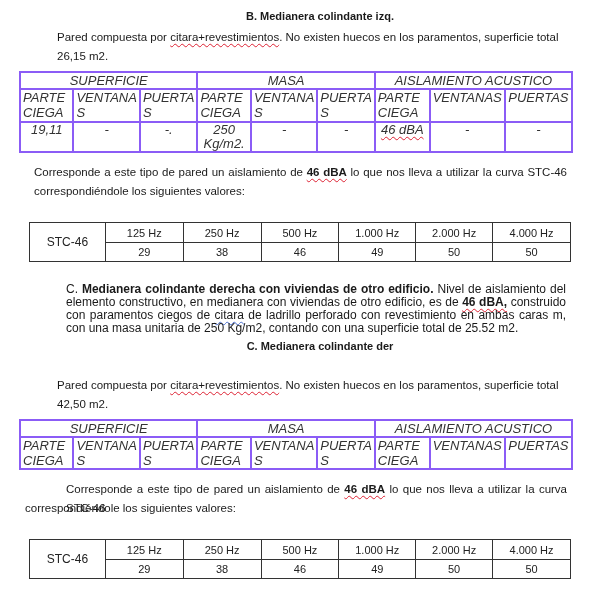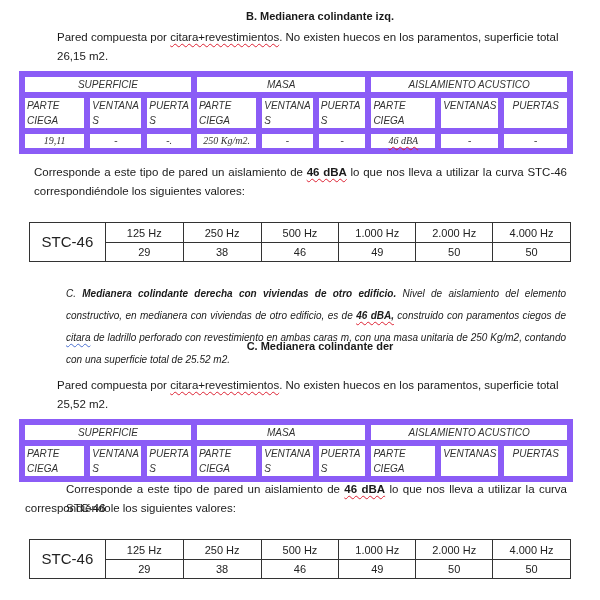--- a/index.html
+++ b/index.html
@@ -4,27 +4,27 @@
 <style>
   html, body { margin:0; padding:0; background:#ffffff; }
   body { width:600px; height:600px; position:relative; overflow:hidden;
          font-family:"Liberation Sans", sans-serif; color:#1a1a1a; }
   .abs { position:absolute; }
   .heading { font-weight:bold; font-size:11px; text-align:center; width:600px; left:0;padding-left:20px; }
   .para { font-size:11.5px; line-height:19px; }
   .spell { text-decoration: underline wavy #d23; text-decoration-thickness:1px; text-underline-offset:2px; }
   .blue-spell { text-decoration: underline wavy #4a6fd0; text-decoration-thickness:1px; text-underline-offset:2px; }
   table { border-collapse:collapse; position:absolute; }
-  .tbl-a td { border:6px solid #8b5cf6; font-style:italic; font-size:10px; color:#333;
+  .tbl-a td { border:2px solid #8b5cf6; font-style:italic; font-size:13px; color:#333;
               padding:0 2px; vertical-align:top; line-height:15px; }
   .tbl-a td.c { text-align:center; }
   .tbl-a td.val { text-align:center; line-height:14px; }
   .tbl-stc td { border:1px solid #333; font-size:11px; text-align:center; color:#222; padding:0; line-height:18px; }
-  .tbl-stc td.lbl { font-size:15px; vertical-align:middle;margin-top:11px; }
-  .italic-para { font-style:italic; font-size:10px; line-height:22px; text-align:justify; }
+  .tbl-stc td.lbl { font-size:12px; vertical-align:middle;margin-top:11px; }
+  .italic-para { font-size:12px; line-height:13px; text-align:justify; }
   .bold { font-weight:bold; }
 </style>
 </head>
 <body>
 
 <div class="abs heading" style="top:10px;">B. Medianera colindante izq.</div>
 
 <div class="abs para" style="left:57px; top:28px; width:520px;">
   <span>Pared compuesta por </span><span class="spell">citara+revestimientos</span><span>. No existen huecos en los paramentos, superficie total</span><br>
   <span>26,15 m2.</span>
@@ -52,21 +52,21 @@
     <td><span>PARTE</span><br><span>CIEGA</span></td>
     <td><span>VENTANA</span><br><span>S</span></td>
     <td><span>PUERTA</span><br><span>S</span></td>
     <td><span>PARTE</span><br><span>CIEGA</span></td>
     <td><span>VENTANA</span><br><span>S</span></td>
     <td><span>PUERTA</span><br><span>S</span></td>
     <td><span>PARTE</span><br><span>CIEGA</span></td>
     <td class="c"><span>VENTANAS</span></td>
     <td class="c"><span>PUERTAS</span></td>
   </tr>
-  <tr style="height:15px;font-family:Liberation Serif, serif;">
+  <tr style="height:15px;">
     <td class="val">19,11</td>
     <td class="val">-</td>
     <td class="val">-.</td>
     <td class="val">250 Kg/m2.</td>
     <td class="val">-</td>
     <td class="val">-</td>
     <td class="val"><span class="spell">46 dBA</span></td>
     <td class="val">-</td>
     <td class="val">-</td>
   </tr>
@@ -110,21 +110,21 @@
   </table>
 
 <div class="abs italic-para" style="left:66px; top:283px; width:500px;">
   <span>C. </span><span class="bold">Medianera colindante derecha con viviendas de otro edificio.</span><span>  Nivel de aislamiento del elemento constructivo, en medianera con viviendas de otro edificio, es de </span><span class="bold spell">46 dBA,</span><span> construido con paramentos ciegos de </span><span class="blue-spell">citara</span><span> de ladrillo perforado con revestimiento en ambas caras m, con una masa unitaria de 250 Kg/m2, contando con una superficie total de 25.52 m2.</span>
 </div>
 
 <div class="abs heading" style="top:340px;">C. Medianera colindante der</div>
 
 <div class="abs para" style="left:57px; top:376px; width:520px;">
   <span>Pared compuesta por </span><span class="spell">citara+revestimientos</span><span>. No existen huecos en los paramentos, superficie total</span><br>
-  <span>25,52 m2.</span>
+  <span>42,50 m2.</span>
 </div>
 
 <table class="tbl-a" style="left:19px; top:419px; width:554px;">
   <colgroup>
     <col style="width:68px">
       <col style="width:57px">
       <col style="width:49px">
     <col style="width:68px">
       <col style="width:55px">
       <col style="width:53px">

